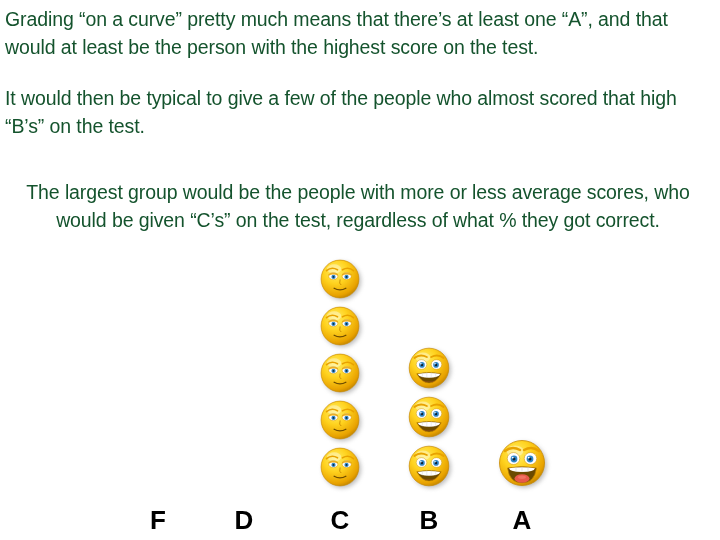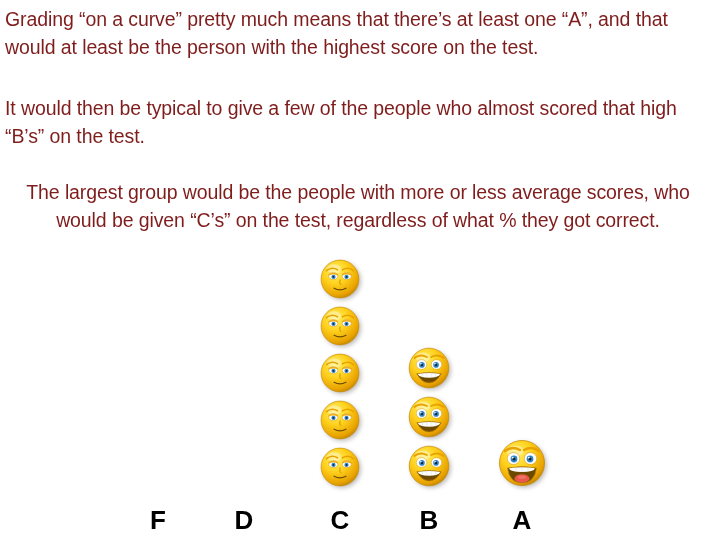--- a/index.html
+++ b/index.html
@@ -24,25 +24,25 @@
   }
 
   
   .text-block {
     position: absolute;
     left: 5px;
     width: 706px;
     font-size: 19.5px;
     line-height: 28px;
     letter-spacing: -0.1px;
-    color: #7f1d1d;
+    color: #14532d;
     text-align: left;
   }
   #para-1 { top: 5px; }
-  #para-2 { top: 94px; }
+  #para-2 { top: 84px; }
   #para-3 { top: 178px; text-align: center; }
 
   
   #chart {
     position: absolute;
     left: 0;
     top: 255px;
     width: 720px;
     height: 285px;
   }

